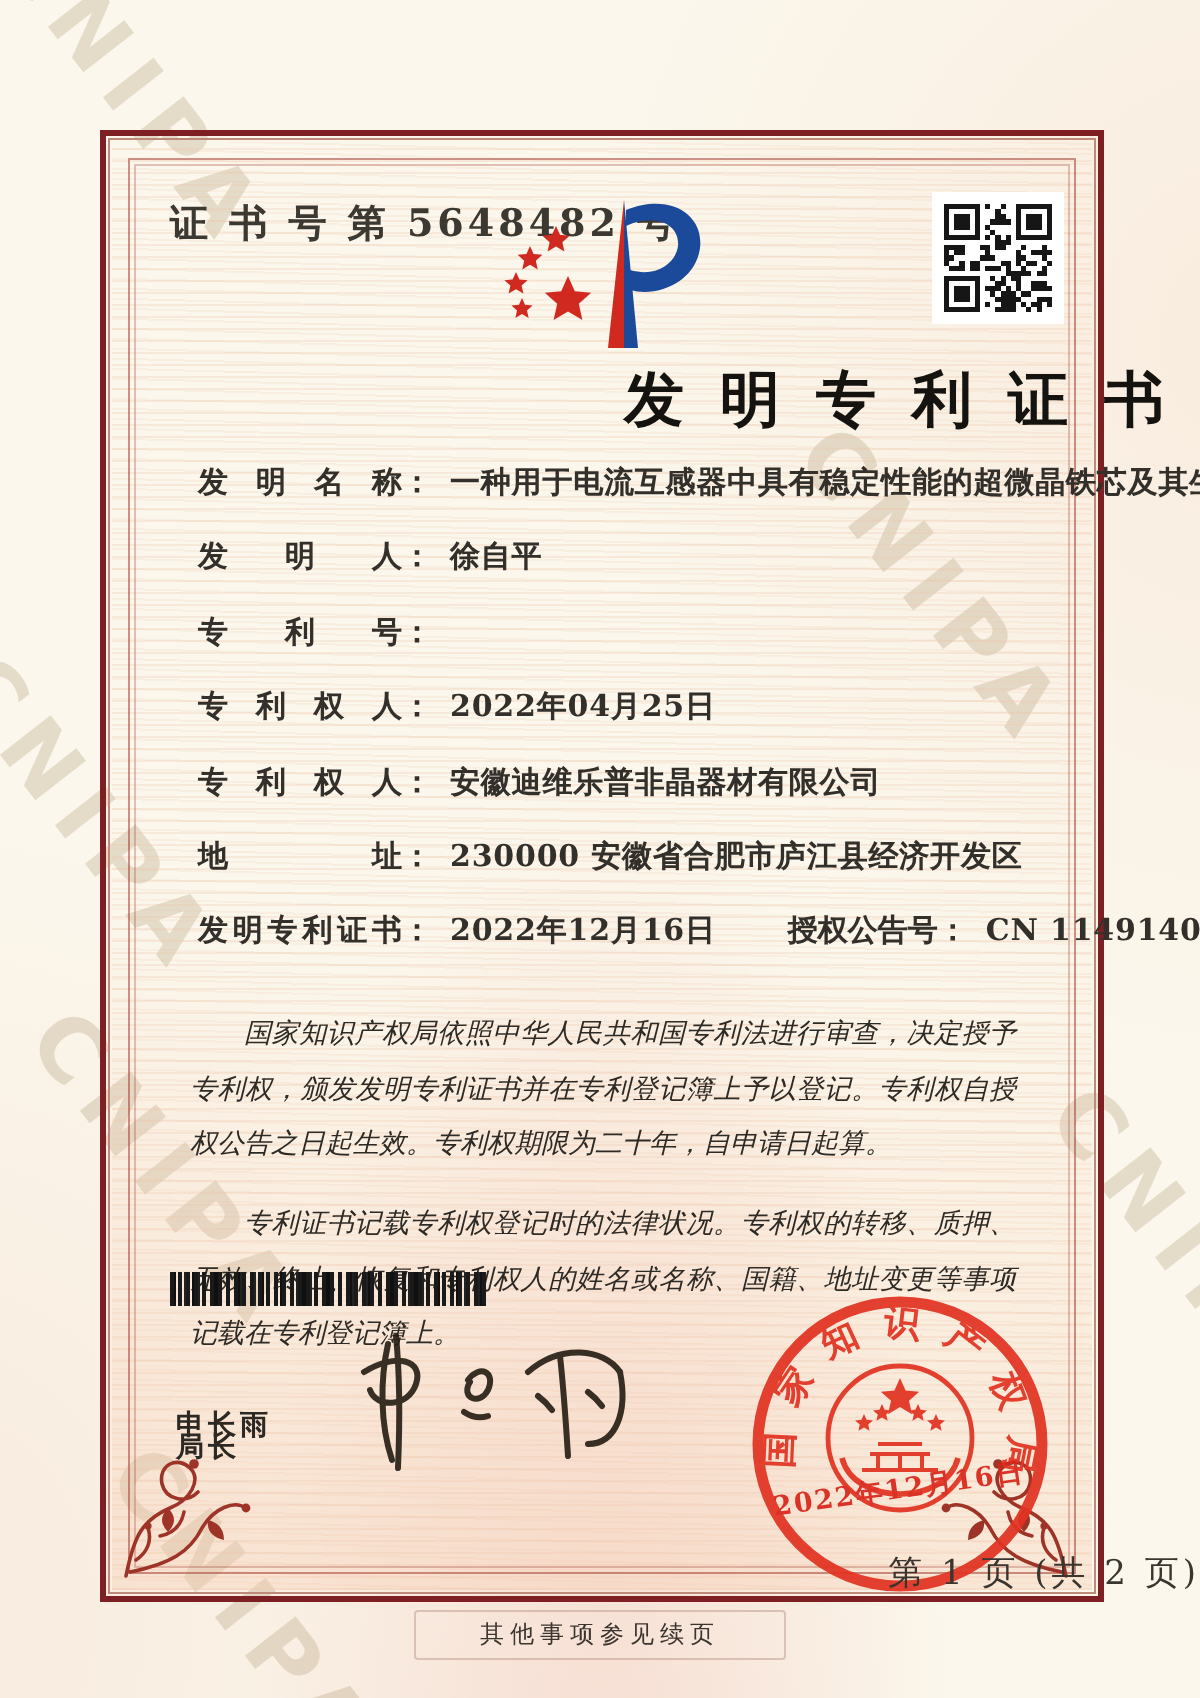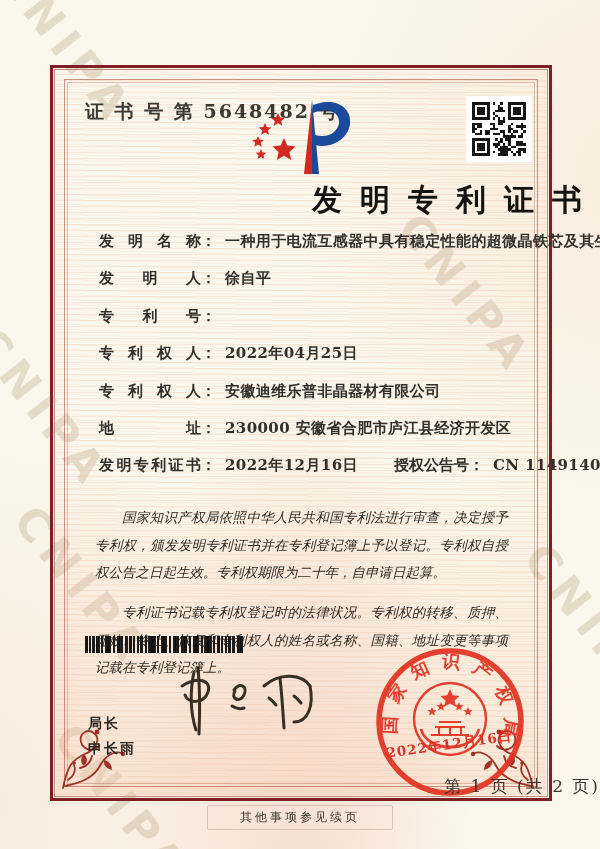--- a/index.html
+++ b/index.html
@@ -52,21 +52,21 @@
 
   .barcode{position:absolute;left:85px;top:636px;width:158px;height:17px;
     background:
       repeating-linear-gradient(90deg,#1a1a1a 0 2px,transparent 2px 4px),
       repeating-linear-gradient(90deg,#222 0 1px,transparent 1px 7px),
       repeating-linear-gradient(90deg,#101010 0 3px,transparent 3px 11px);
   }
   .sig-role,.sig-name{position:absolute;left:88px;font-family:"DejaVu Sans","Liberation Sans",sans-serif;
       font-size:14px;font-weight:700;color:#2c2823;letter-spacing:2px;}
   .sig-role{top:687px;margin-top:28px;}
-  .sig-name{top:740px;}
+  .sig-name{top:704px;}
   .sig-script{position:absolute;left:172px;top:660px;}
   .seal{position:absolute;left:373px;top:645px;opacity:.93;}
 
   .page-num{position:absolute;left:0;right:0;top:775px;text-align:right;font-size:17px;color:#3a352f;letter-spacing:2px;}
   .cont-tab{position:absolute;left:50%;transform:translateX(-50%);top:805px;font-size:12px;letter-spacing:3px;
             color:#3a352f;padding:3px 32px;border:1px solid rgba(160,120,100,.35);border-radius:2px;white-space:nowrap;}
 </style>
 </head>
 <body>
 

